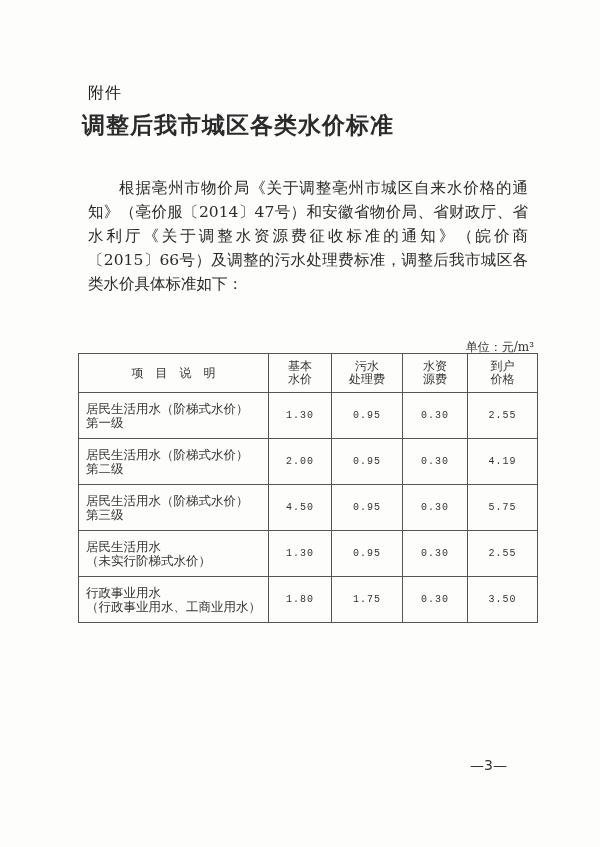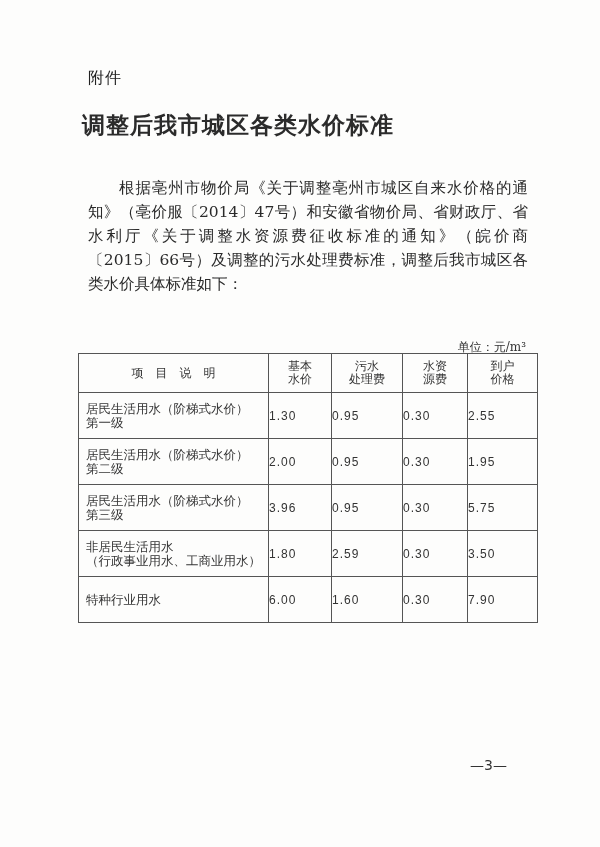--- a/index.html
+++ b/index.html
@@ -1,27 +1,27 @@
 <!DOCTYPE html>
 <html><head>
 <meta charset="utf-8">
 <style>
   html, body { margin:0; padding:0; }
   body { width:600px; height:847px; background:#fdfdfc; position:relative; overflow:hidden;
          font-family:"DejaVu Serif","Liberation Serif",serif; color:#2a2a2a; }
-  .attach { position:absolute; left:88px; top:68px; font-size:16px; font-family:"DejaVu Sans","Liberation Sans",sans-serif; color:#222; letter-spacing:1px; }
+  .attach { position:absolute; left:88px; top:83px; font-size:16px; font-family:"DejaVu Sans","Liberation Sans",sans-serif; color:#222; letter-spacing:1px; }
   .title { position:absolute; left:0; width:476px; top:110px; text-align:center; font-size:23px; font-weight:bold; color:#2b2b2b; letter-spacing:1px; }
   .para { position:absolute; left:88px; top:176px; width:440px; font-size:15.5px; line-height:24px; color:#2a2a2a; text-align:justify; text-indent:31px; }
-  .unit { position:absolute; right:74px; top:339px; font-size:12px; color:#333; }
+  .unit { position:absolute; right:66px; top:339px; font-size:12px; color:#333; }
   table.wt { position:absolute; left:78px; top:353px; border-collapse:collapse; font-size:12px; color:#333; }
   table.wt td, table.wt th { border:1.2px solid #555; padding:0; font-weight:normal; }
   table.wt th { height:38px; text-align:center; line-height:13px; font-size:12px; }
   table.wt td { height:45px;margin-top:17px; }
   td.desc { padding-left:7px !important; line-height:14px; font-size:12.5px; text-align:left; }
-  td.num { font-family:Liberation Sans, sans-serif; font-size:12px; letter-spacing:1px; }
+  td.num { text-align:center; font-family:Liberation Mono, monospace; font-size:10px; letter-spacing:1px; }
   .pg { position:absolute; left:470px; top:757px; font-size:14px; font-family:"DejaVu Sans","Liberation Sans",sans-serif; color:#333; }
 </style>
 </head>
 <body>
 
 <div class="attach">附件</div>
 <div class="title">调整后我市城区各类水价标准</div>
 <div class="para">根据亳州市物价局《关于调整亳州市城区自来水价格的通知》（亳价服〔2014〕47号）和安徽省物价局、省财政厅、省水利厅《关于调整水资源费征收标准的通知》（皖价商〔2015〕66号）及调整的污水处理费标准，调整后我市城区各类水价具体标准如下：</div>
 <div class="unit">单位：元/m³</div>
 
@@ -46,39 +46,39 @@
     <td class="num">1.30</td>
     <td class="num">0.95</td>
     <td class="num">0.30</td>
     <td class="num">2.55</td>
   </tr>
   <tr>
     <td class="desc"><span>居民生活用水（阶梯式水价）</span><br><span>第二级</span></td>
     <td class="num">2.00</td>
     <td class="num">0.95</td>
     <td class="num">0.30</td>
-    <td class="num">1.95</td>
+    <td class="num">4.19</td>
   </tr>
   <tr>
     <td class="desc"><span>居民生活用水（阶梯式水价）</span><br><span>第三级</span></td>
-    <td class="num">3.96</td>
+    <td class="num">4.50</td>
     <td class="num">0.95</td>
     <td class="num">0.30</td>
     <td class="num">5.75</td>
   </tr>
   <tr>
-    <td class="desc"><span>非居民生活用水</span><br><span>（行政事业用水、工商业用水）</span></td>
+    <td class="desc"><span>居民生活用水</span><br><span>（未实行阶梯式水价）</span></td>
+    <td class="num">1.30</td>
+    <td class="num">0.95</td>
+    <td class="num">0.30</td>
+    <td class="num">2.55</td>
+  </tr>
+  <tr>
+    <td class="desc"><span>行政事业用水</span><br><span>（行政事业用水、工商业用水）</span></td>
     <td class="num">1.80</td>
-    <td class="num">2.59</td>
+    <td class="num">1.75</td>
     <td class="num">0.30</td>
     <td class="num">3.50</td>
-  </tr>
-  <tr>
-    <td class="desc"><span>特种行业用水</span></td>
-    <td class="num">6.00</td>
-    <td class="num">1.60</td>
-    <td class="num">0.30</td>
-    <td class="num">7.90</td>
   </tr>
 </tbody>
   </table>
 
 <div class="pg">—3—</div>
 
 </body></html>

